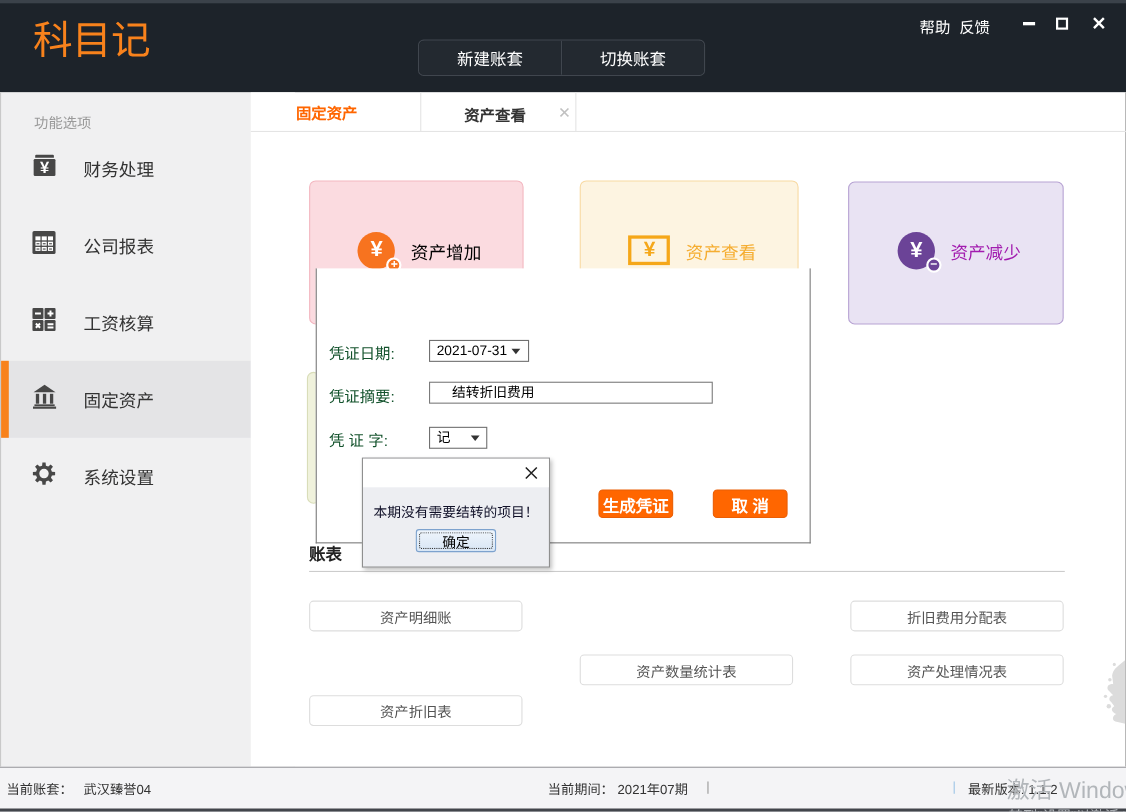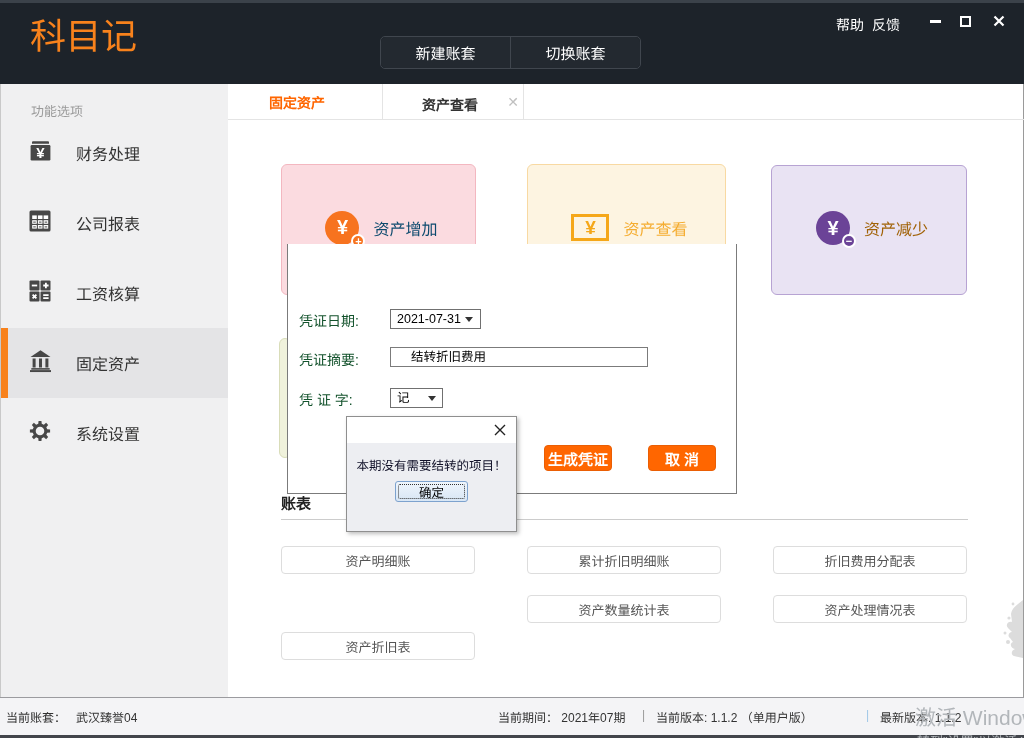--- a/index.html
+++ b/index.html
@@ -27,42 +27,42 @@
 .tabbar{position:absolute;left:0;top:0;width:796px;height:36px;border-bottom:1px solid #e4e4e4;}
 .tab{position:absolute;top:0;height:36px;display:flex;align-items:center;justify-content:center;font-size:14px;font-weight:bold;border-right:1px solid #e4e4e4;}
 .tab1{left:0;width:155px;color:#f60;padding-right:16px;}
 .tab2{left:155px;width:141px;color:#333;}
 .tab2 .x{color:#c0c0c0;font-weight:normal;font-size:14px;margin-left:14px;}
 
 .card{position:absolute;border-radius:6px;}
 .card .crow{position:absolute;left:0;top:0;width:100%;height:100%;display:flex;align-items:center;justify-content:center;padding-left:6px;padding-bottom:4px;}
 .card .lbl{font-size:16px;margin-left:14px;}
 .c1{left:53px;top:80px;width:195px;height:131px;background:#fbdbe0;border:1px solid #f3b7c0;}
-.c1 .lbl{color:#0c4a6e;}
+.c1 .lbl{color:#000000;}
 .c2{left:299px;top:80px;width:199px;height:131px;background:#fdf4e1;border:1px solid #f8d9a2;}
 .c2 .lbl{color:#f5ad31;}
 .c3{left:543px;top:81px;width:196px;height:130px;background:#e9e3f3;border:1px solid #b7a3d3;}
-.c3 .lbl{color:#a16207;}
+.c3 .lbl{color:#a21caf;}
 .ycirc{position:relative;width:34px;height:34px;border-radius:50%;display:flex;align-items:center;justify-content:center;color:#fff;font-size:20px;font-weight:bold;}
 .badge{position:absolute;right:-6px;bottom:-3px;width:14px;height:14px;border-radius:50%;border:2px solid #fff;color:#fff;font-size:11px;line-height:10px;text-align:center;font-weight:bold;}
 .sliver{position:absolute;left:51px;top:254px;width:12px;height:120px;background:#f0f2dc;border:1px solid #d9ddb9;border-radius:6px;}
 
 .rep-title{position:absolute;left:53px;top:408px;font-size:15px;font-weight:bold;color:#222;}
 .rep-hr{position:absolute;left:53px;top:435px;width:687px;height:1px;background:#ccc;}
 .rbtn{position:absolute;width:194px;height:28px;background:#fff;border:1px solid #ddd;border-radius:4px;display:flex;align-items:center;justify-content:center;font-size:13px;color:#555;}
 
 .dialog{position:absolute;left:287px;top:244px;width:450px;height:250px;background:#fff;border:1px solid #7b7b7b;border-top:none;}
 .dlg-title{position:absolute;left:-1px;top:-1px;width:450px;height:42px;background:#1d232a;color:#fff;}
 .dlg-title .t{position:absolute;left:18px;top:11px;font-size:17px;font-weight:bold;}
 .dlg-row{position:absolute;left:11px;font-size:14px;color:#14532d;}
 .dlg-sel{position:absolute;background:#fff;border:1px solid #707070;font-size:12.5px;color:#000;}
 .arrow{position:absolute;width:0;height:0;border-left:4px solid transparent;border-right:4px solid transparent;border-top:5px solid #333;}
 .obtn{position:absolute;width:68px;height:26px;background:#f60;border:1px solid #ea5e04;border-radius:4px;color:#fff;font-size:15px;font-weight:bold;display:flex;align-items:center;justify-content:center;}
 
-.msgbox{position:absolute;left:346px;top:416px;width:171px;height:116px;background:#edeef2;border:1px solid #8f8f8f;box-shadow:2px 2px 4px rgba(0,0,0,0.25);}
+.msgbox{position:absolute;left:329px;top:416px;width:171px;height:100px;background:#edeef2;border:1px solid #8f8f8f;box-shadow:2px 2px 4px rgba(0,0,0,0.25);}
 .msg-txt{position:absolute;left:0;top:38px;width:100%;text-align:center;font-size:12.5px;color:#101028;}
 .okbtn{position:absolute;left:48px;top:64px;width:73px;height:21px;background:linear-gradient(#eff5fc,#d8e6f5);border:1px solid #7da2ce;border-radius:3px;font-size:12.5px;color:#000;display:flex;align-items:center;justify-content:center;}
 .okbtn::after{content:"";position:absolute;left:2px;top:2px;right:2px;bottom:2px;border:1px dotted #333;border-radius:2px;}
 
 .statusbar{position:absolute;left:0;top:697px;width:1024px;height:41px;background:#f4f4f6;border-top:1px solid #9b9b9f;border-bottom:3px solid #42454b;font-size:12px;color:#333;}
 .statusbar span{position:absolute;top:10px;}
 .wm1{position:absolute;left:915px;top:701px;font-size:21px;color:#b2b6ba;white-space:nowrap;z-index:50;}
 .wm2{position:absolute;left:917px;top:731px;font-size:13px;color:#b2b6ba;white-space:nowrap;z-index:50;}
 </style>
 </head>
@@ -180,21 +180,20 @@
       <div class="crow">
     <div class="ycirc" style="background:#6b4397;">¥<span class="badge" style="background:#6b4397;">−</span></div>
     <div class="lbl">资产减少</div>
   </div>
     </div>
   <div class="sliver"></div>
 
   <div class="rep-title">账表</div>
   <div class="rep-hr"></div>
   <div class="rbtn" style="left:53px;top:462px;">资产明细账</div>
-  <div class="rbtn" style="left:299px;top:462px;">累计折旧明细账</div>
   <div class="rbtn" style="left:545px;top:462px;">折旧费用分配表</div>
   <div class="rbtn" style="left:53px;top:511px;margin-top:37px;">资产折旧表</div>
   <div class="rbtn" style="left:299px;top:511px;">资产数量统计表</div>
   <div class="rbtn" style="left:545px;top:511px;">资产处理情况表</div>
 </div>
 
 <div class="dialog">
   <div class="dlg-row" style="top:66px;">凭证日期:</div>
   <div class="dlg-sel" style="left:102px;top:65px;width:91px;height:20px;line-height:18px;padding-left:6px;">2021-07-31<span class="arrow" style="right:7px;top:7px;"></span></div>
   <div class="dlg-row" style="top:105px;">凭证摘要:</div>
@@ -212,21 +211,20 @@
     </svg>
   <div class="msg-txt">本期没有需要结转的项目！</div>
   <div class="okbtn">确定</div>
 </div>
 
 <div class="statusbar">
   <span style="left:6px;">当前账套：</span>
     <span style="left:76px;">武汉臻誉04</span>
   <span style="left:498px;">当前期间：  2021年07期</span>
   <span style="left:642px;color:#999;">|</span>
-  <span style="left:656px;">当前版本: 1.1.2 （单用户版）</span>
   <span style="left:866px;color:#9fc6e7;">|</span>
   <span style="left:880px;">最新版本: 1.1.2</span>
 </div>
 <div class="wm1">激活 Windows</div>
 <div class="wm2">转到"设置"以激活 Windows。</div>
 
 <svg style="position:absolute;left:1000px;top:598px;z-index:5;" width="23" height="62" viewBox="0 0 23 62">
   <g fill="#dcdcdc">
     <path d="M23,2 L23,60 L14,58 C10,56 12,52 15,51 C11,50 9,46 13,44 L10,40 C7,38 9,34 12,34 L8,30 C5,27 8,23 12,24 L11,16 C12,10 16,8 18,6 Z"></path>
     <circle cx="8" cy="44" r="2"></circle>

